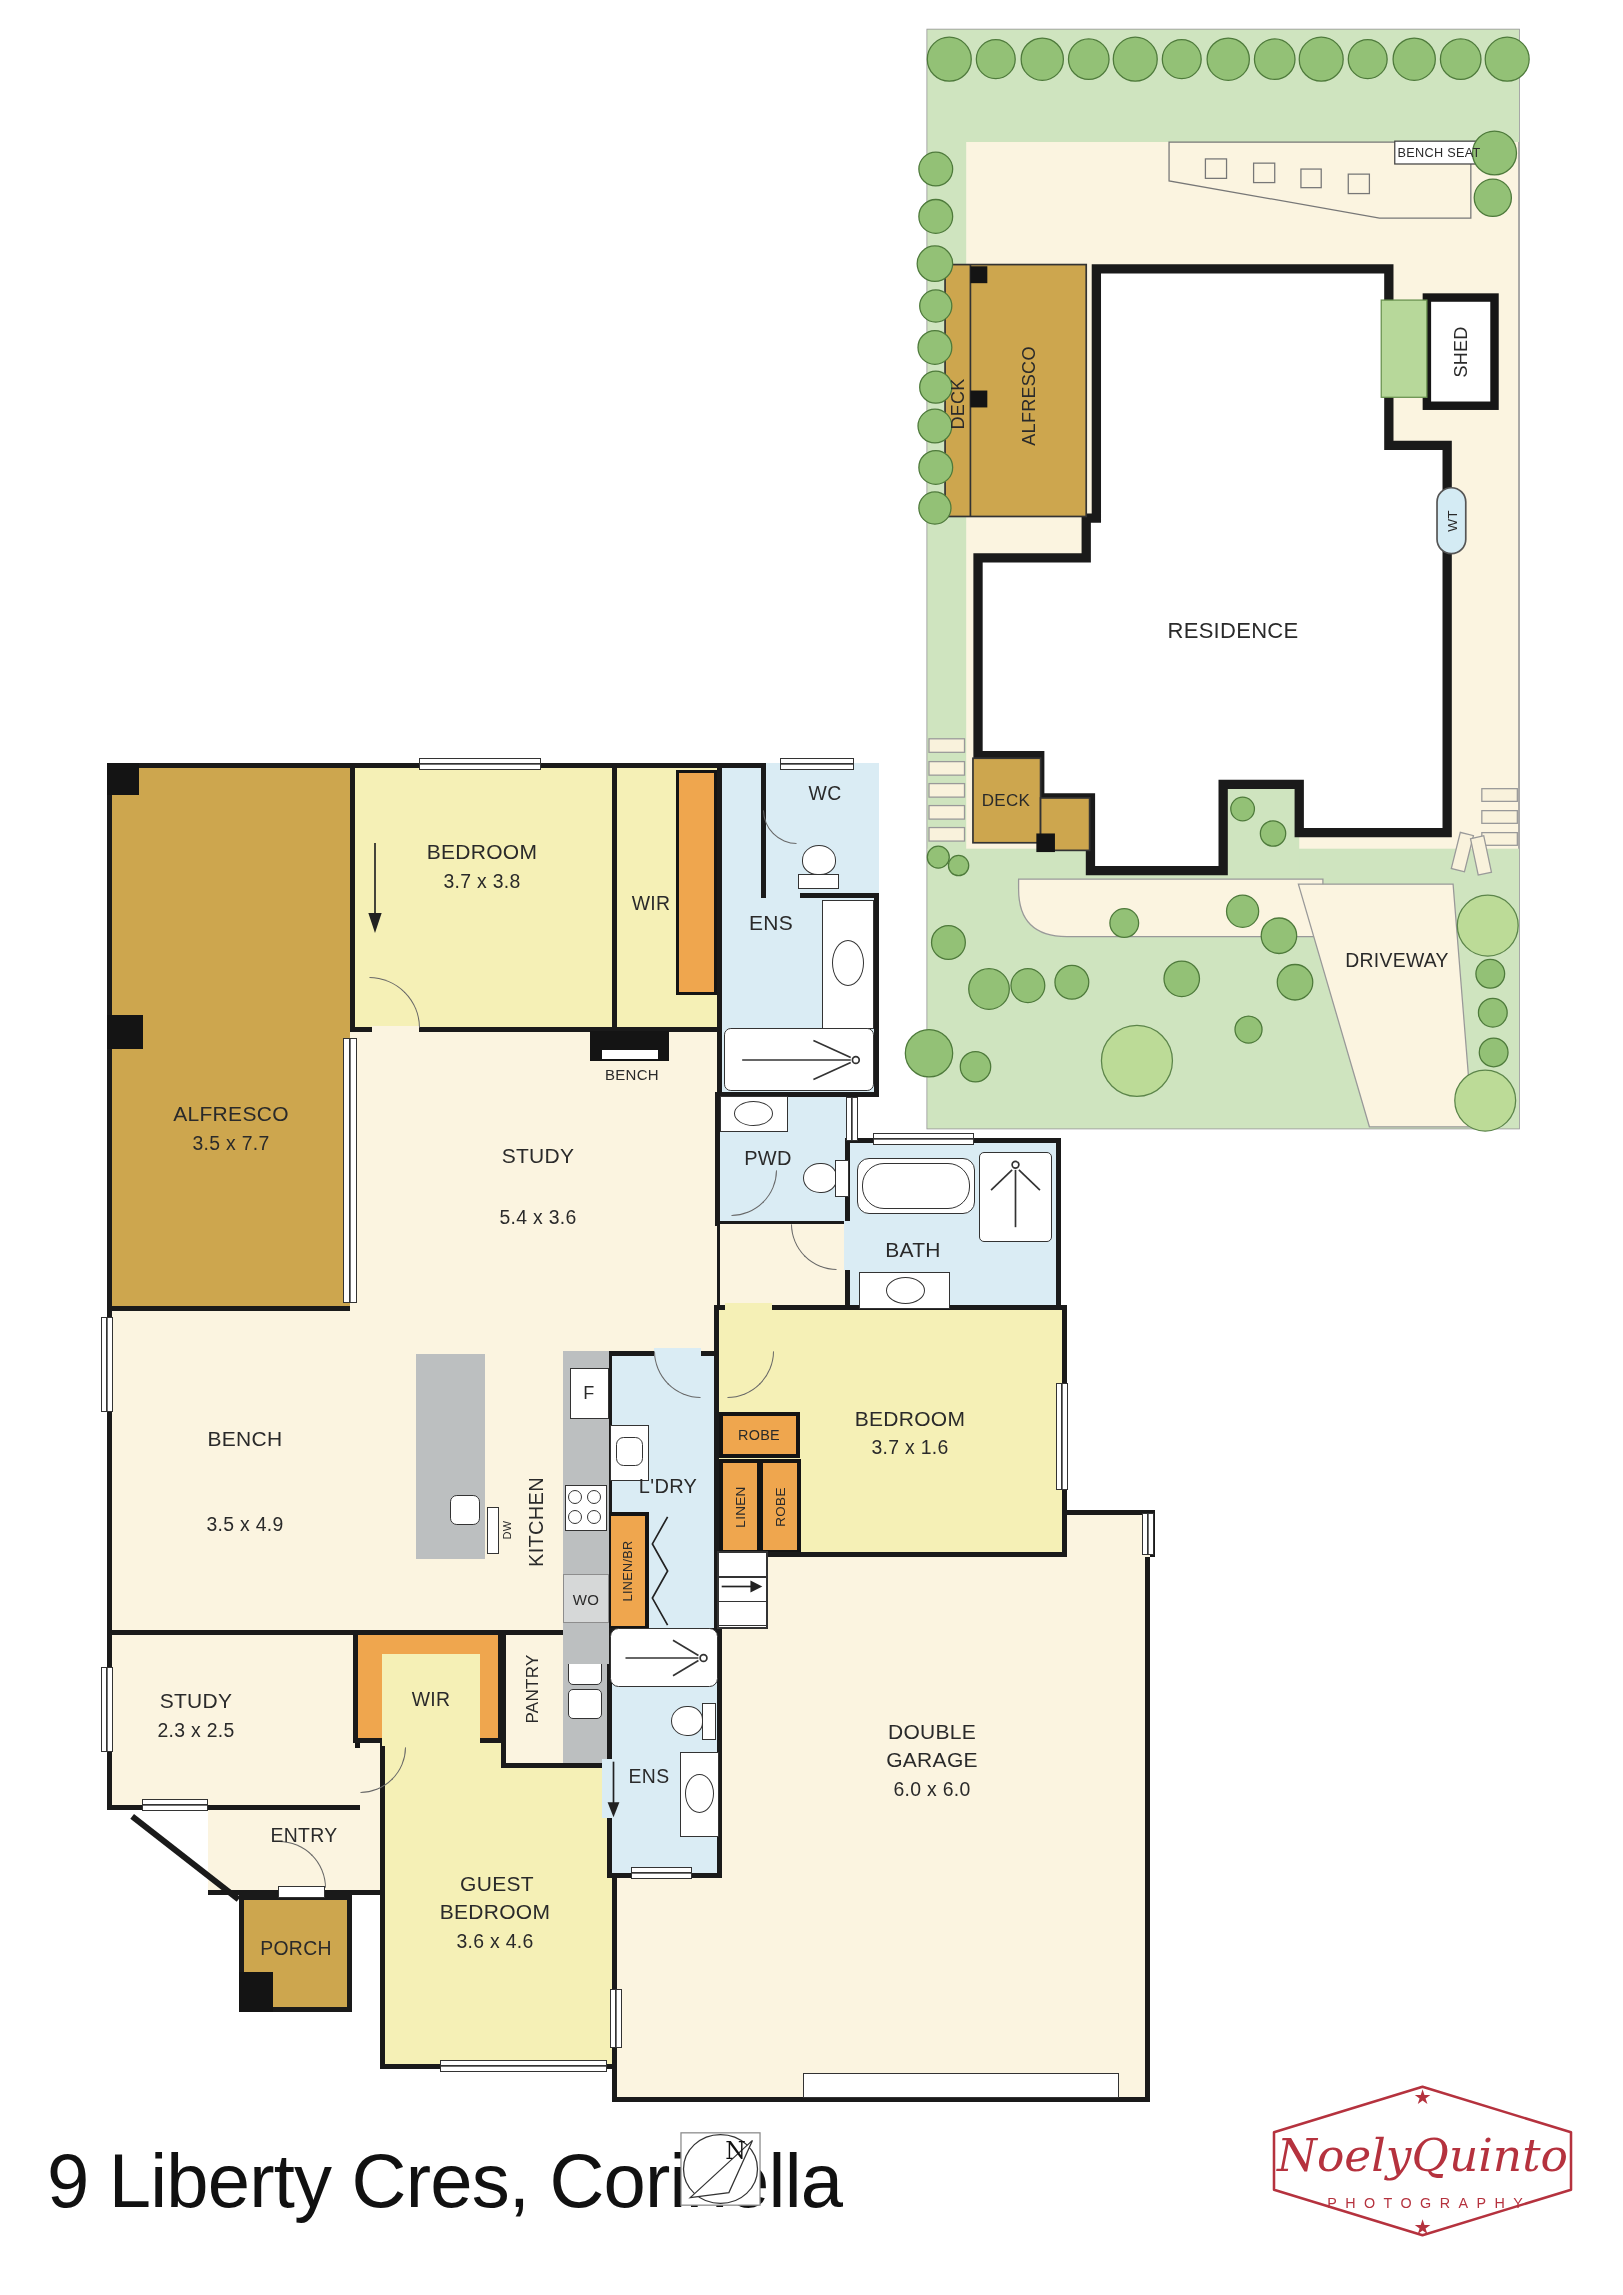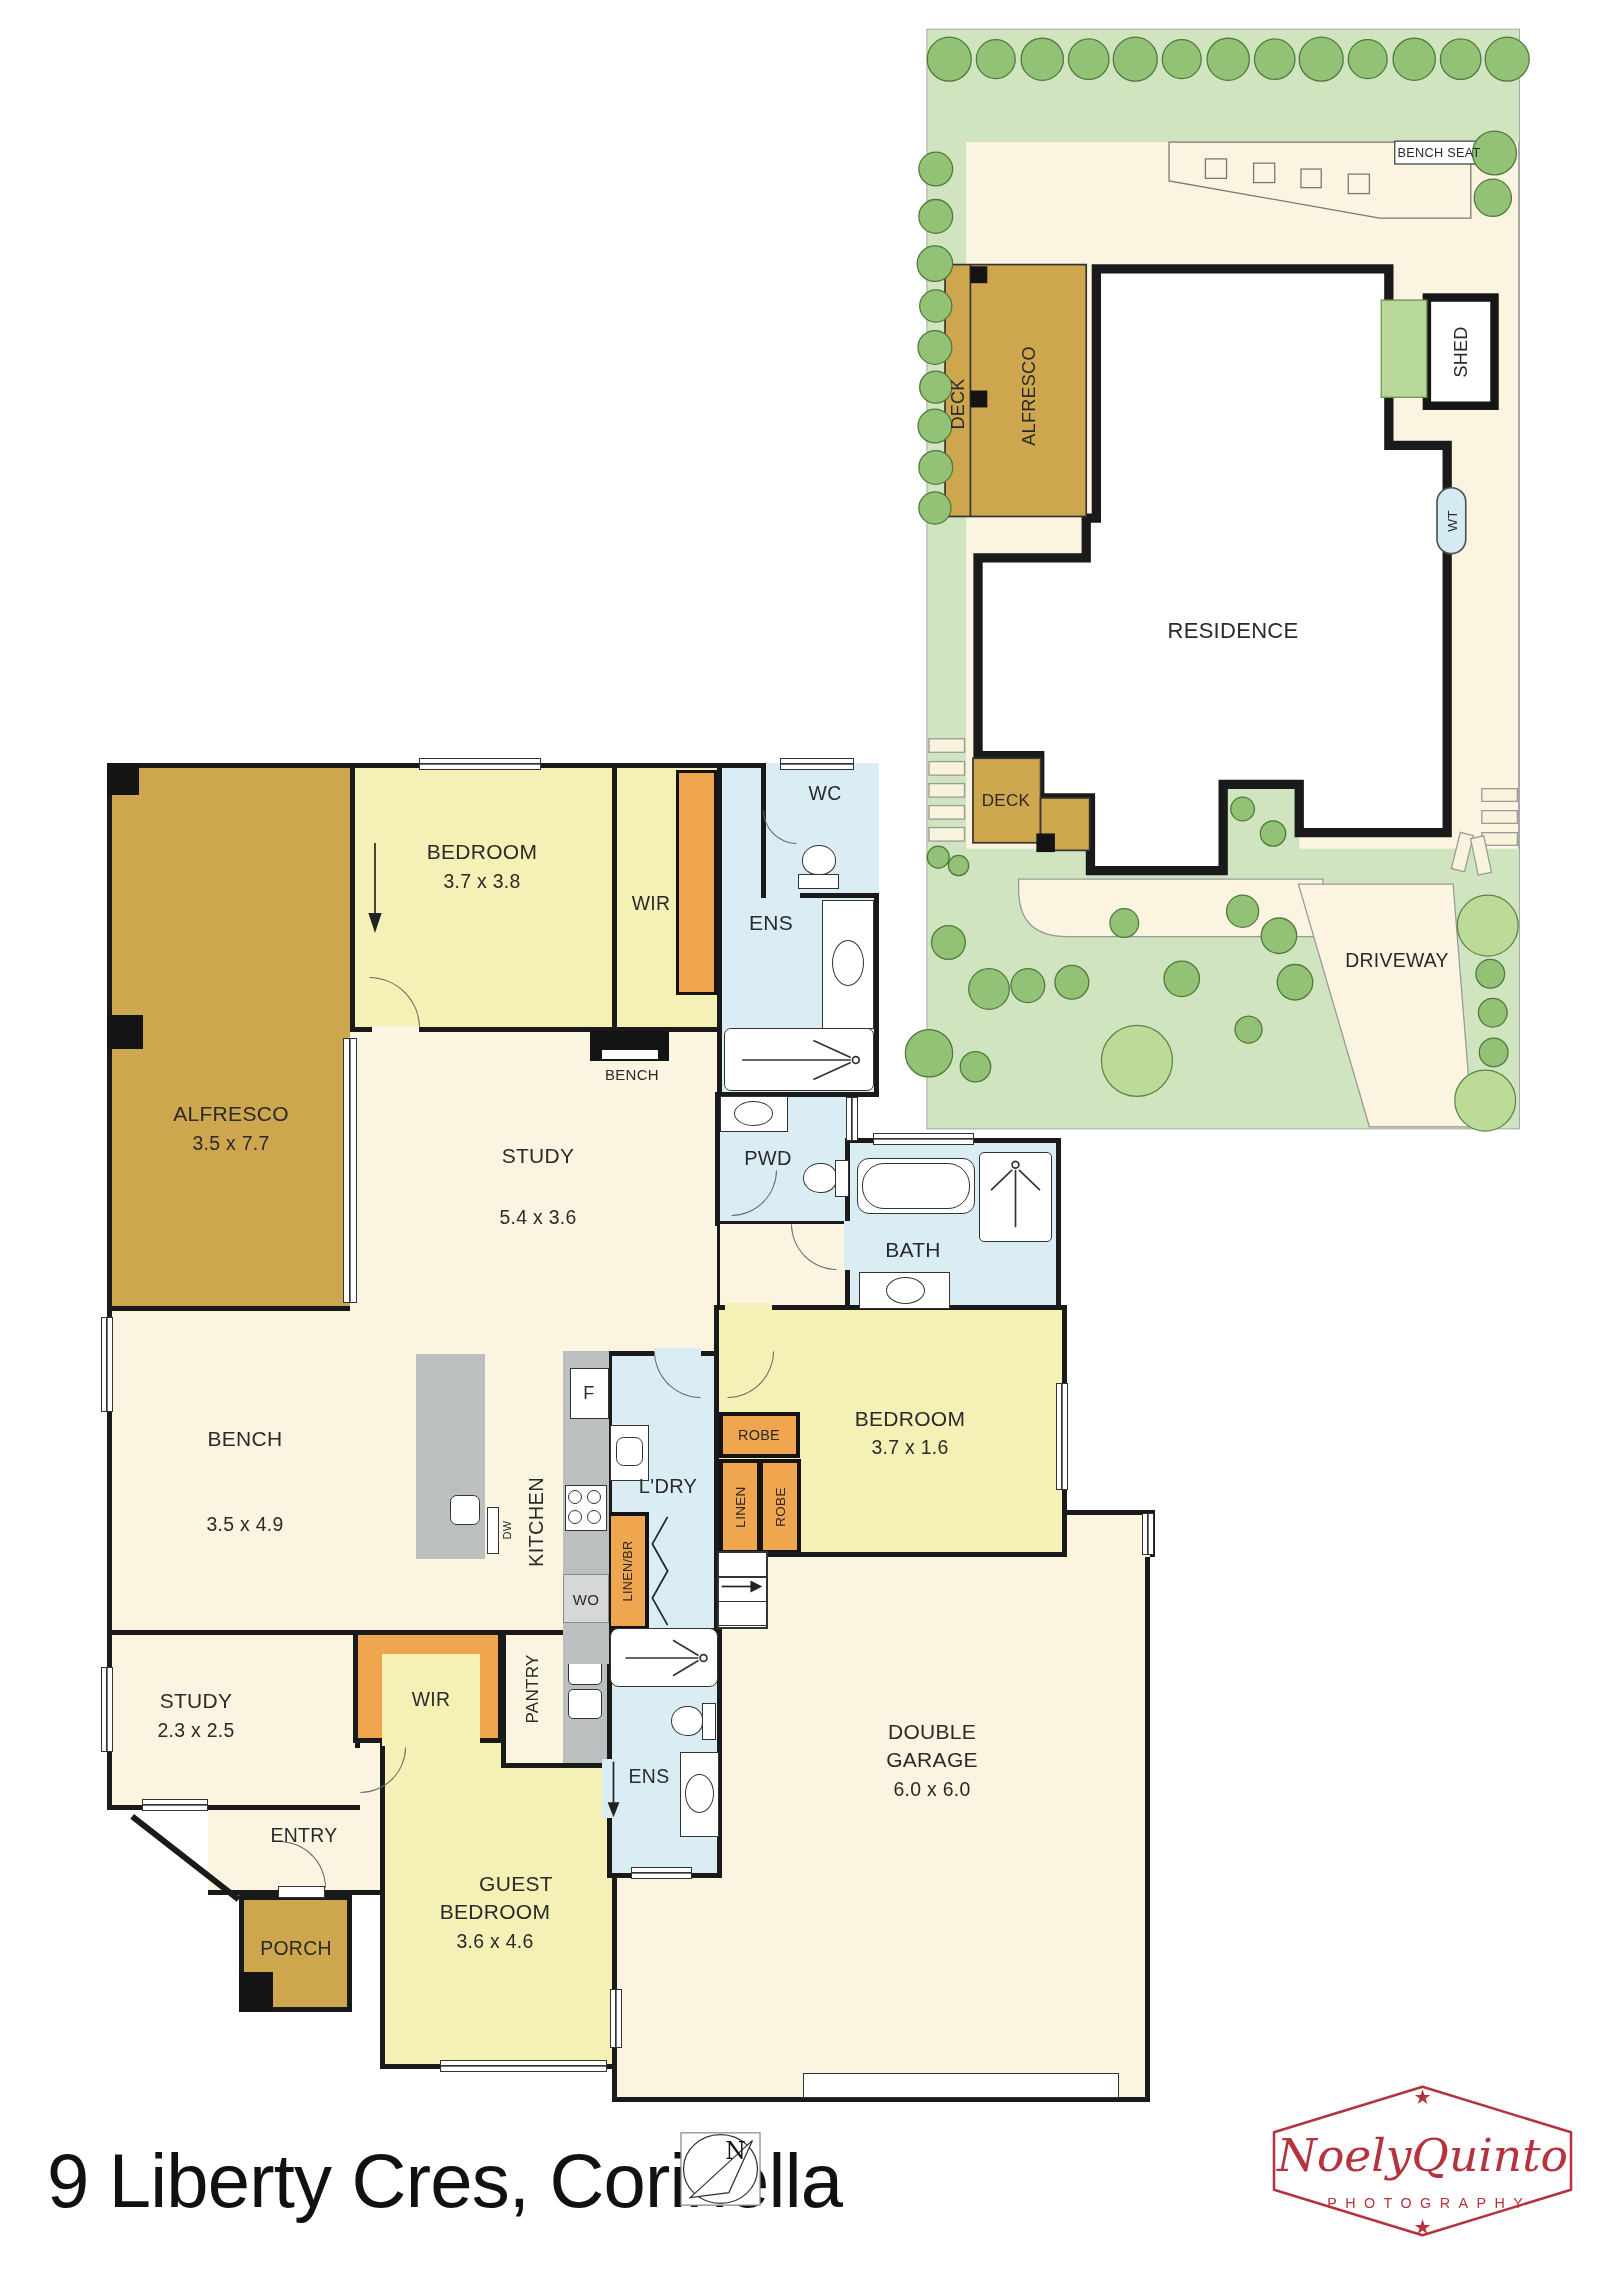--- a/index.html
+++ b/index.html
@@ -320,21 +320,21 @@
 <div class="lb vt" style="left:628px;top:1571px;font-size:12.7px">LINEN/BR</div>
 <div class="lb" style="left:910px;top:1419px">BEDROOM</div>
 <div class="lb dims" style="left:910px;top:1447px">3.7 x 1.6</div>
 <div class="lb" style="left:196px;top:1701px">STUDY</div>
 <div class="lb dims" style="left:196px;top:1730px">2.3 x 2.5</div>
 <div class="lb" style="left:431px;top:1699px;font-size:19.4px">WIR</div>
 <div class="lb vt" style="left:533px;top:1689px;font-size:17px">PANTRY</div>
 <div class="lb" style="left:649px;top:1776px;font-size:19.4px">ENS</div>
 <div class="lb" style="left:304px;top:1835px;font-size:19.4px">ENTRY</div>
 <div class="lb" style="left:296px;top:1948px;font-size:19.4px">PORCH</div>
-<div class="lb" style="left:516px;top:1884px">GUEST</div>
+<div class="lb" style="left:497px;top:1884px">GUEST</div>
 <div class="lb" style="left:495px;top:1912px">BEDROOM</div>
 <div class="lb dims" style="left:495px;top:1941px">3.6 x 4.6</div>
 <div class="lb" style="left:932px;top:1732px">DOUBLE</div>
 <div class="lb" style="left:932px;top:1760px">GARAGE</div>
 <div class="lb dims" style="left:932px;top:1789px">6.0 x 6.0</div>
 
 <div class="ttl" style="left:47px;top:2137px">9 Liberty Cres, Corinella</div>
 
 <svg style="left:680px;top:2132px" width="81" height="74" viewBox="0 0 96 88">
   <rect x="1" y="1" width="94" height="86" fill="#fff" stroke="#8a8a8a" stroke-width="1.5"></rect>

